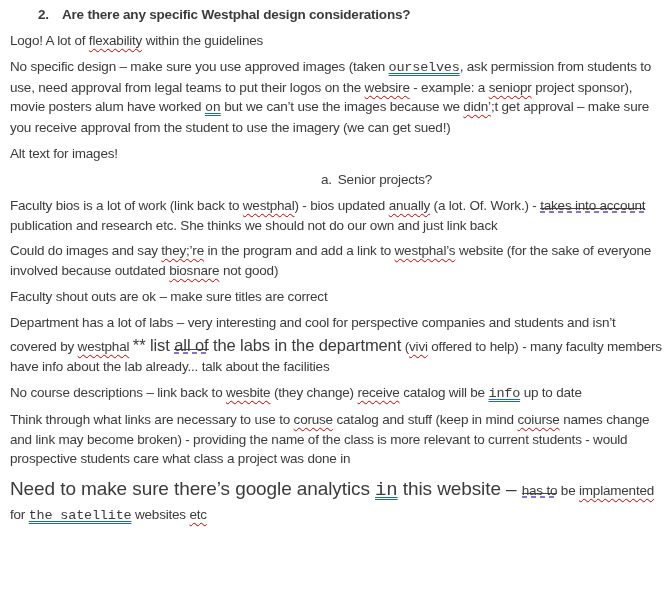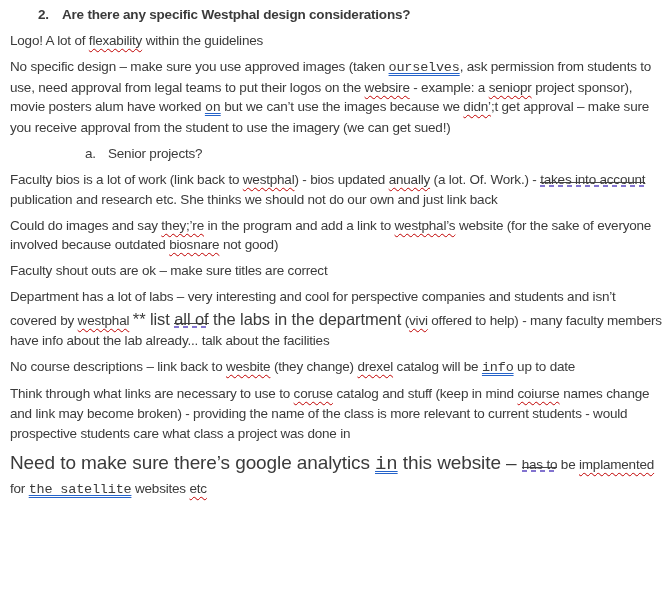--- a/index.html
+++ b/index.html
@@ -4,21 +4,21 @@
 <style>
   html,body{margin:0;padding:0;background:#ffffff;}
   .doc{
     width:672px;height:612px;overflow:hidden;box-sizing:border-box;
     padding:5px 10px 0 10px;background:#ffffff;
     font-family:"Liberation Sans",sans-serif;
     color:#3b3b3b;
   }
   .para{font-size:13.5px;line-height:1.47;letter-spacing:-0.2px;margin:0 0 6px 0;}
   .para.item-number{padding-left:52px;text-indent:-24px;}
-  .para.item-letter{padding-left:98px;text-indent:-23px;}
+  .para.item-letter{padding-left:98px;text-indent:-23px;text-align:center;}
   .para .marker{display:inline-block;text-indent:0;}
   .para.item-number .marker{width:24px;}
   .para.item-letter .marker{width:23px;}
   .run{white-space:pre-wrap;}
   .b{font-weight:bold;}
   .big{font-size:16.5px;letter-spacing:-0.1px;}
   .xl{font-size:19px;letter-spacing:-0.1px;}
   
   .u-sp{
     text-decoration:underline;
@@ -47,22 +47,23 @@
   }
 </style>
 </head>
 <body>
 
 <div class="doc" style="--spell: #c00000; --grammar: #2563c9; --refine: #8273cf; --refine-line: #474747; color: rgb(59, 59, 59); background: rgb(255, 255, 255);">
   <div>
       <div class="para item-number"><span class="marker run b">2.</span><span class="run b">Are there any specific Westphal design considerations?</span></div>
       <div class="para body"><span class="run">Logo! A lot of </span><span class="run u-sp">flexability</span><span class="run"> within the guidelines</span></div>
       <div class="para body"><span class="run">No specific design – make sure you use approved images (taken </span><span class="run u-gr">ourselves</span><span class="run">, ask permission from students to use, need approval from legal teams to put their logos on the </span><span class="run u-sp">websire</span><span class="run"> - example: a </span><span class="run u-sp">seniopr</span><span class="run"> project sponsor), movie posters alum have worked </span><span class="run u-gr">on</span><span class="run"> but we can’t use the images because we </span><span class="run u-sp">didn’</span><span class="run">;t get approval – make sure you receive approval from the student to use the imagery (we can get sued!)</span></div>
+      <div class="para body"><span class="run">Alt text for images!</span></div>
       <div class="para item-letter"><span class="marker run">a.</span><span class="run">Senior projects?</span></div>
       <div class="para body"><span class="run">Faculty bios is a lot of work (link back to </span><span class="run u-sp">westphal</span><span class="run">) - bios updated </span><span class="run u-sp">anually</span><span class="run"> (a lot. Of. Work.) - </span><span class="run u-rf">takes into account</span><span class="run"> publication and research etc. She thinks we should not do our own and just link back</span></div>
       <div class="para body"><span class="run">Could do images and say </span><span class="run u-sp">they;’re</span><span class="run"> in the program and add a link to </span><span class="run u-sp">westphal’s</span><span class="run"> website (for the sake of everyone involved because outdated </span><span class="run u-sp">biosnare</span><span class="run"> not good)</span></div>
       <div class="para body"><span class="run">Faculty shout outs are ok – make sure titles are correct</span></div>
       <div class="para body"><span class="run">Department has a lot of labs – very interesting and cool for perspective companies and students and isn’t covered by </span><span class="run u-sp">westphal</span><span class="run"> </span><span class="run big">** list </span><span class="run big u-rf">all of</span><span class="run big"> the labs in the department</span><span class="run"> (</span><span class="run u-sp">vivi</span><span class="run"> offered to help) - many faculty members have info about the lab already... talk about the facilities</span></div>
-      <div class="para body"><span class="run">No course descriptions – link back to </span><span class="run u-sp">wesbite</span><span class="run"> (they change) </span><span class="run u-sp">drexel</span><span class="run"> catalog will be </span><span class="run u-gr">info</span><span class="run"> up to date</span></div>
+      <div class="para body"><span class="run">No course descriptions – link back to </span><span class="run u-sp">wesbite</span><span class="run"> (they change) </span><span class="run u-sp">receive</span><span class="run"> catalog will be </span><span class="run u-gr">info</span><span class="run"> up to date</span></div>
       <div class="para body"><span class="run">Think through what links are necessary to use to </span><span class="run u-sp">coruse</span><span class="run"> catalog and stuff (keep in mind </span><span class="run u-sp">coiurse</span><span class="run"> names change and link may become broken) - providing the name of the class is more relevant to current students - would prospective students care what class a project was done in</span></div>
       <div class="para body"><span class="run xl">Need to make sure there’s google analytics </span><span class="run xl u-gr">in</span><span class="run xl"> this website – </span><span class="run u-rf">has to</span><span class="run"> be </span><span class="run u-sp">implamented</span><span class="run"> for </span><span class="run u-gr">the satellite</span><span class="run"> websites </span><span class="run u-sp">etc</span></div>
     </div>
 </div>
 
 </body></html>

